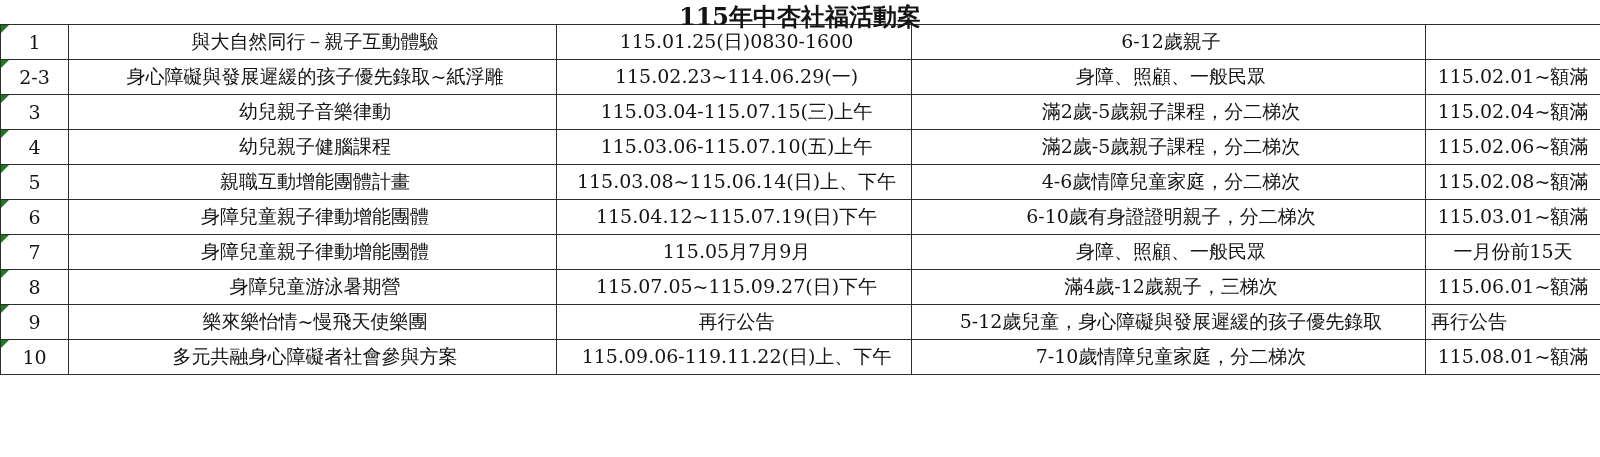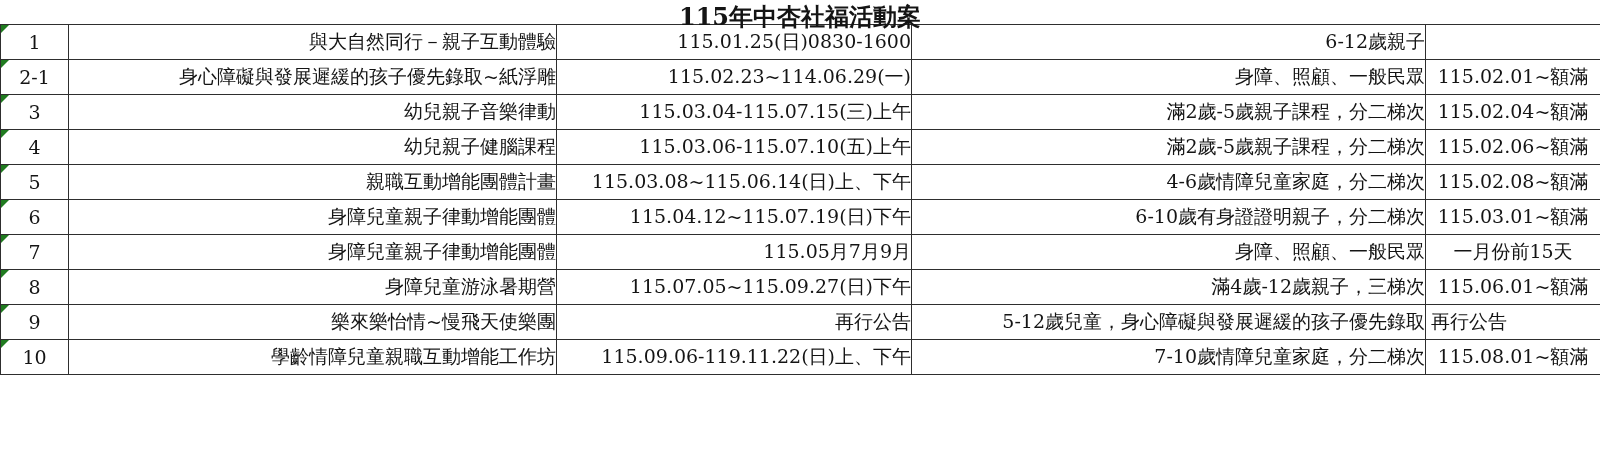--- a/index.html
+++ b/index.html
@@ -6,21 +6,21 @@
   body{width:1600px;height:457px;overflow:hidden;
        font-family:"DejaVu Serif","Liberation Serif",serif;color:#141414;}
   .title{height:24px;line-height:33px;text-align:center;font-size:24px;font-weight:bold;}
   table{border-collapse:collapse;table-layout:fixed;width:1600px;}
   col.w-no{width:68px;} col.w-name{width:488px;} col.w-time{width:355px;}
   col.w-target{width:514px;} col.w-reg{width:175px;}
   td,th{border:1px solid #2e2e2e;height:34px;padding:0;overflow:hidden;
         white-space:nowrap;font-size:19px;font-weight:normal;}
   th{background:#FCE49C;font-size:20px;font-weight:bold;text-align:center;}
   .c-no{text-align:center;position:relative;}
-  .c-name,.c-time,.c-target{text-align:right;padding-left:5px;}
+  .c-name,.c-time,.c-target{text-align:center;padding-left:5px;}
   .c-reg{text-align:center;}
   .c-reg.reg-left{text-align:left;padding-left:5px;}
   .tri{position:absolute;top:0;left:0;width:0;height:0;
        border-top:8px solid #1F7A1F;border-right:8px solid transparent;}
 </style>
 </head>
 <body>
 
 <div class="title">115年中杏社福活動案</div>
 
@@ -36,21 +36,21 @@
 
   <tr>
     <td class="c-no"><span class="tri"></span><span>1</span></td>
     <td class="c-name">與大自然同行－親子互動體驗</td>
     <td class="c-time">115.01.25(日)0830-1600</td>
     <td class="c-target">6-12歲親子</td>
     <td class="c-reg"></td>
   </tr>
 
   <tr>
-    <td class="c-no"><span class="tri"></span><span>2-1</span></td>
+    <td class="c-no"><span class="tri"></span><span>2-3</span></td>
     <td class="c-name">身心障礙與發展遲緩的孩子優先錄取~紙浮雕</td>
     <td class="c-time">115.02.23~114.06.29(一)</td>
     <td class="c-target">身障、照顧、一般民眾</td>
     <td class="c-reg">115.02.01~額滿</td>
   </tr>
 
 
   <tr>
     <td class="c-no"><span class="tri"></span><span>3</span></td>
     <td class="c-name">幼兒親子音樂律動</td>
@@ -102,19 +102,19 @@
   <tr>
     <td class="c-no"><span class="tri"></span><span>9</span></td>
     <td class="c-name">樂來樂怡情~慢飛天使樂團</td>
     <td class="c-time">再行公告</td>
     <td class="c-target">5-12歲兒童，身心障礙與發展遲緩的孩子優先錄取</td>
     <td class="c-reg reg-left">再行公告</td>
   </tr>
 
   <tr>
     <td class="c-no"><span class="tri"></span><span>10</span></td>
-    <td class="c-name">學齡情障兒童親職互動增能工作坊</td>
+    <td class="c-name">多元共融身心障礙者社會參與方案</td>
     <td class="c-time">115.09.06-119.11.22(日)上、下午</td>
     <td class="c-target">7-10歲情障兒童家庭，分二梯次</td>
     <td class="c-reg">115.08.01~額滿</td>
   </tr>
 </tbody>
   </table>
 
 </body></html>

